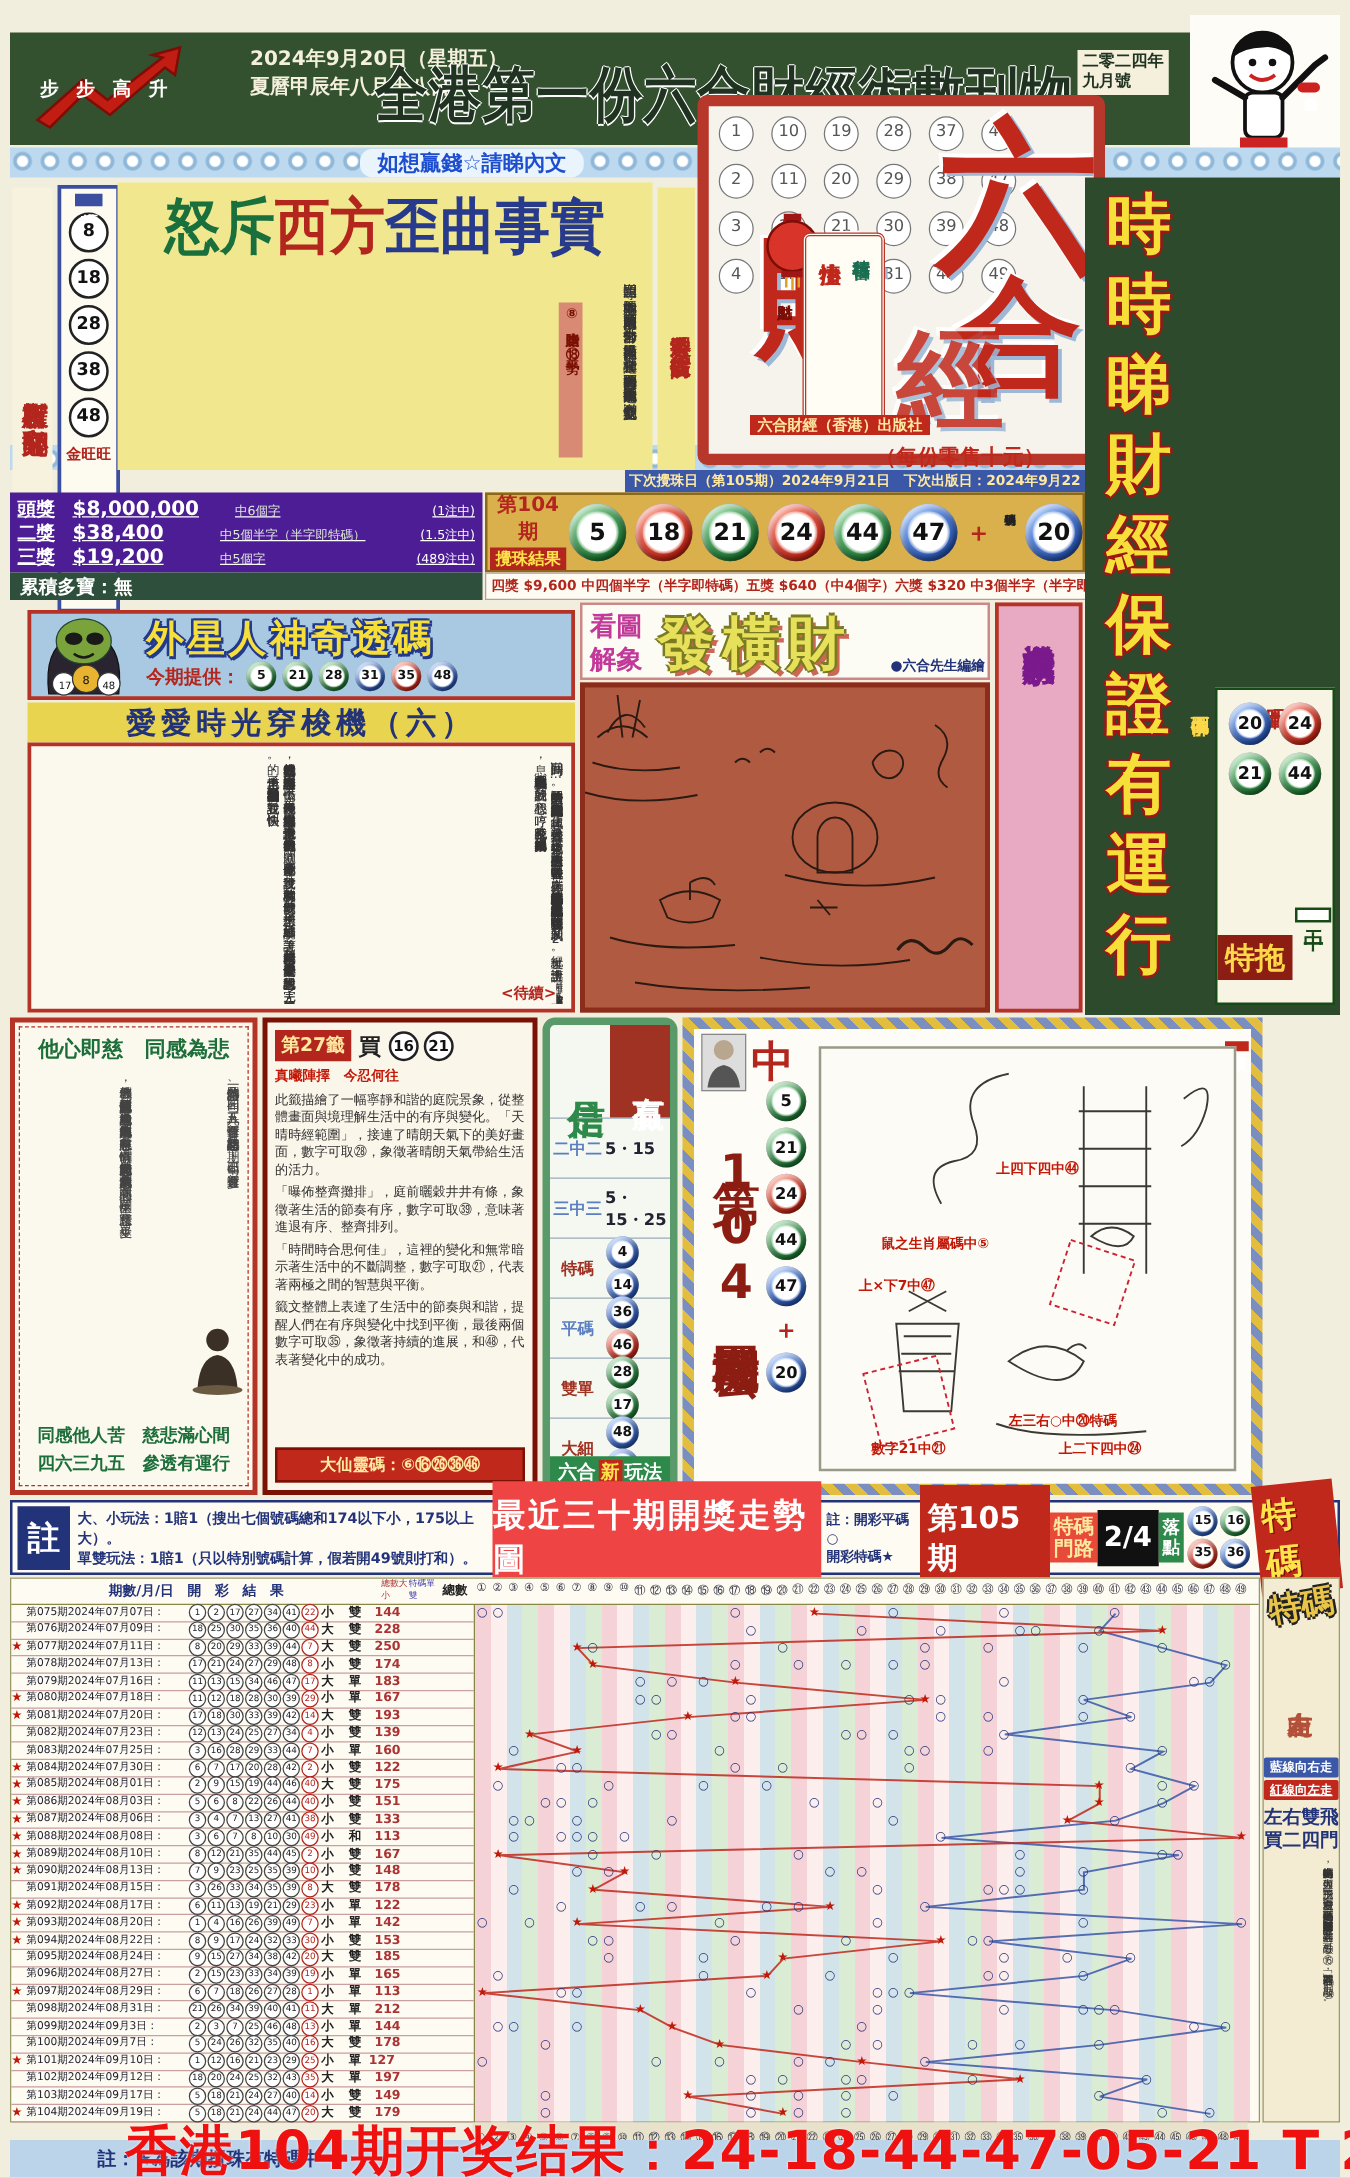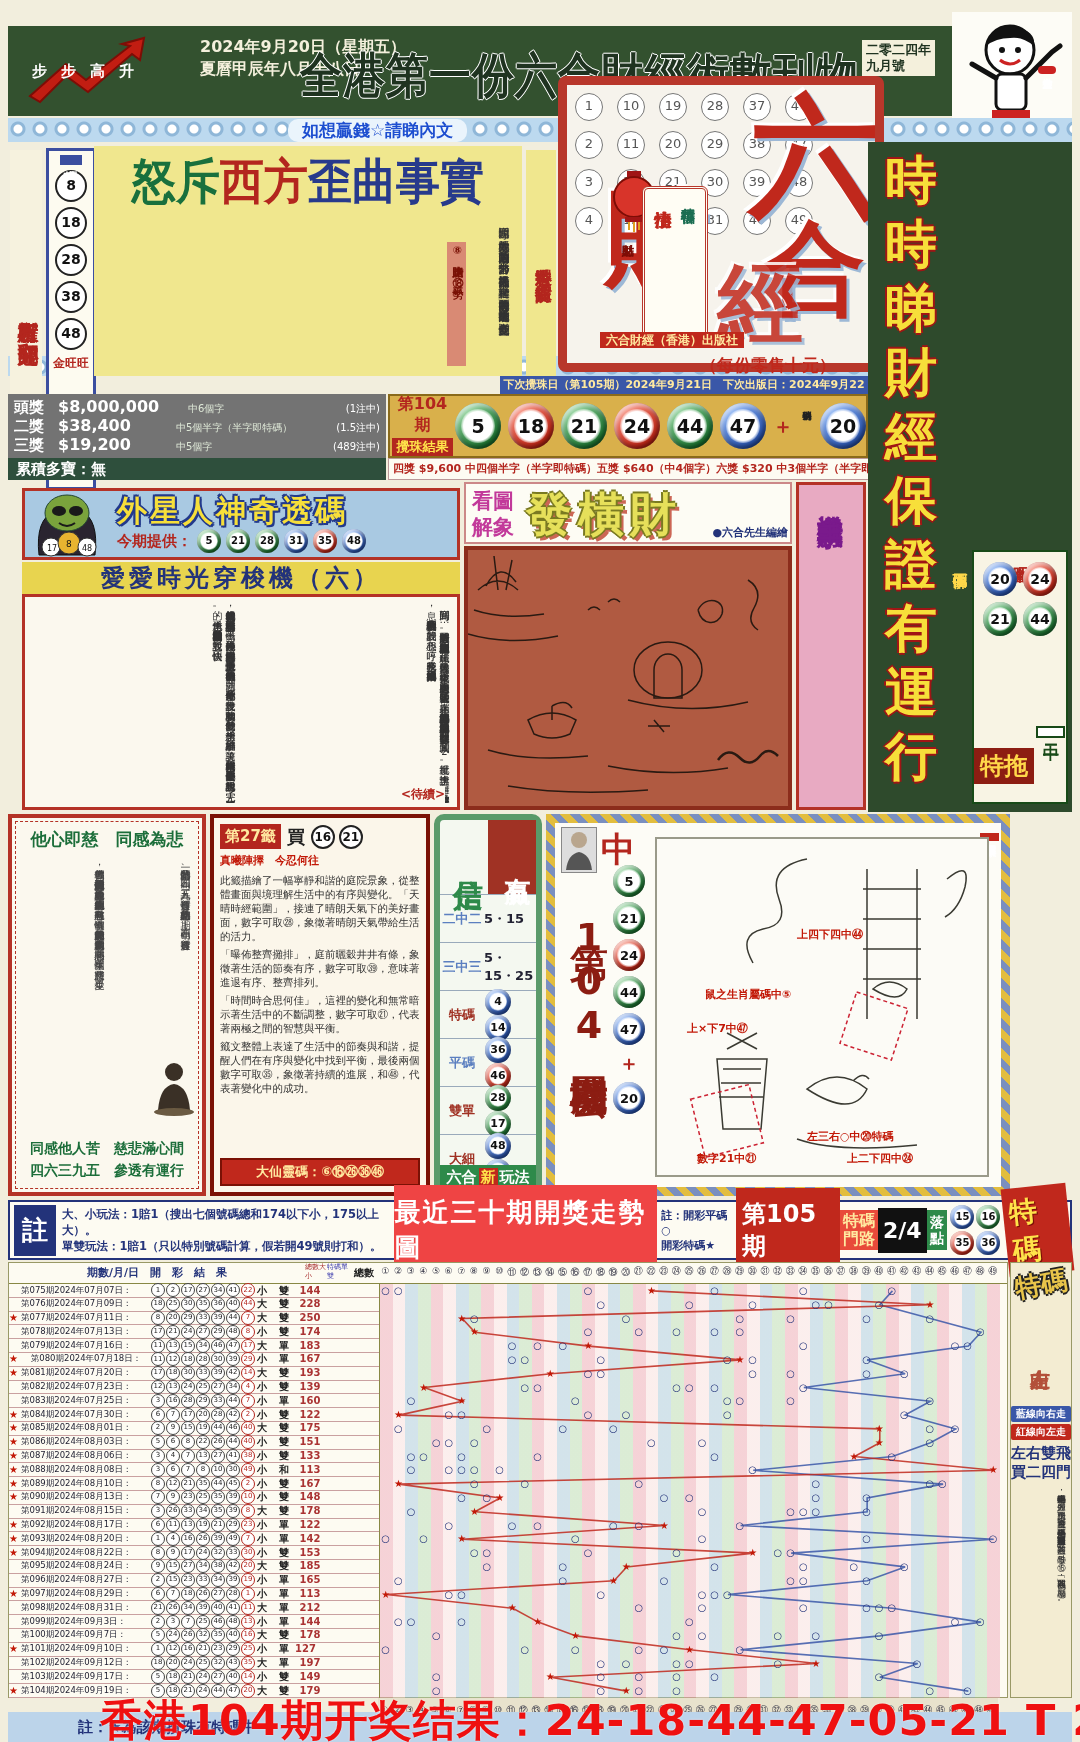--- a/index.html
+++ b/index.html
@@ -147,21 +147,21 @@
   </div>
 
   <div class="abs" style="left:600px;top:332px;width:470px;height:22px;font-size:12px;">
     <span style="background:#c0281c;color:#ffe9a0;font-weight:bold;padding:1px 6px;">六合財經（香港）出版社</span>
     <span class="abs" style="left:300px;top:-16px;width:118px;height:30px;background:repeating-linear-gradient(90deg,#111 0 2px,#fff 2px 4px,#111 4px 5px,#fff 5px 8px);border:1px solid #999;"></span>
     <span class="abs" style="left:300px;top:16px;font-size:10px;color:#222;letter-spacing:2px;">9 789887 772255</span>
   </div>
   <div class="abs" style="left:700px;top:354px;color:#c0281c;font-weight:900;font-size:17px;">（每份零售十元）</div>
   <div class="abs" style="left:500px;top:376px;width:368px;height:18px;background:#3a57a8;color:#ffe9a0;font-size:11px;font-weight:bold;line-height:18px;text-align:center;">下次攪珠日（第105期）2024年9月21日　下次出版日：2024年9月22日</div>
 
-  <div class="abs" style="left:8px;top:394px;width:378px;height:64px;background:#737373;color:#fff;padding:3px 6px;box-sizing:border-box;">
+  <div class="abs" style="left:8px;top:394px;width:378px;height:64px;background:#4c1d95;color:#fff;padding:3px 6px;box-sizing:border-box;text-decoration:underline;">
     <div id="prize-rows">
         <div style="display: flex; align-items: baseline; height: 19px;">
           <span style="font-weight: 900; font-size: 15px; width: 44px; color: rgb(255, 255, 255);">頭獎</span>
           <span style="font-weight: 900; font-size: 16px; width: 118px; color: rgb(255, 255, 255);">$8,000,000</span>
           <span style="font-size: 10px; color: rgb(223, 233, 216); flex: 1 1 0%; margin-left: 12px;">中6個字</span>
           <span style="font-size: 10px; color: rgb(255, 255, 255);">(1注中)</span>
         </div>
         <div style="display: flex; align-items: baseline; height: 19px;">
           <span style="font-weight: 900; font-size: 15px; width: 44px; color: rgb(255, 255, 255);">二獎</span>
           <span style="font-weight: 900; font-size: 16px; width: 118px; color: rgb(255, 255, 255);">$38,400</span>
@@ -643,21 +643,21 @@
               <span class="mb">46</span>
               <span class="mb">47</span>
               <span class="mb sp">17</span>
             </span>
             <span style="width: 22px; text-align: center; font-weight: bold; font-size: 10px; flex: 0 0 auto;">大</span>
             <span style="width: 22px; text-align: center; font-weight: bold; font-size: 10px; flex: 0 0 auto;">單</span>
             <span style="width: 30px; text-align: center; font-weight: bold; font-size: 10px; color: rgb(170, 51, 51); flex: 0 0 auto;">183</span>
           </div>
           <div class="gridrow">
             <span style="color: rgb(194, 24, 7); font-size: 10px; width: 12px; flex: 0 0 auto;">★</span>
-            <span style="width: 130px; font-size: 8.5px; color: rgb(34, 34, 51); flex: 0 0 auto; overflow: hidden; text-align: center;">第080期2024年07月18日：</span>
+            <span style="width: 130px; font-size: 8.5px; color: rgb(34, 34, 51); flex: 0 0 auto; overflow: hidden;">第080期2024年07月18日：</span>
             <span style="display: inline-flex; flex: 0 0 auto; width: 100px;">
               <span class="mb">11</span>
               <span class="mb">12</span>
               <span class="mb">18</span>
               <span class="mb">28</span>
               <span class="mb">30</span>
               <span class="mb">39</span>
               <span class="mb sp">29</span>
             </span>
             <span style="width: 22px; text-align: center; font-weight: bold; font-size: 10px; flex: 0 0 auto;">小</span>
@@ -1265,21 +1265,21 @@
           <span style="position: absolute; left: 583.367px; top: 400.2px; font-size: 10px; color: rgb(35, 51, 122); line-height: 13.8px;">○</span>
           <span style="position: absolute; left: 241.735px; top: 400.2px; font-size: 10px; color: rgb(194, 24, 7); line-height: 13.8px;">★</span>
         </div>
     </div>
   </div>
 
   <div class="abs" style="left:1010px;top:1262px;width:62px;height:436px;background:#f3ecd2;border:1px solid #996;box-sizing:border-box;text-align:center;overflow:hidden;">
     <div style="font-weight:900;font-size:26px;color:#e8c44a;text-shadow:2px 0 0 #222,-2px 0 0 #222,0 2px 0 #222,0 -2px 0 #222;transform:rotate(-10deg);margin-top:4px;">特碼</div>
     <div class="vtext" style="margin:4px auto;font-weight:900;font-size:20px;color:#b3503a;height:96px;">向左右走</div>
     <div class="legend-arrow" style="background:#3a57a8;">藍線向右走</div>
-    <div class="legend-arrow" style="background:#c0281c;">紅線向左走</div>
+    <div class="legend-arrow" style="background:#c0281c;text-decoration:underline;">紅線向左走</div>
     <div style="font-weight:900;font-size:15px;color:#23337a;margin-top:4px;">左右雙飛</div>
     <div style="font-weight:900;font-size:15px;color:#23337a;">買二四門</div>
     <div class="vtext" style="margin:6px auto 0;height:150px;width:52px;font-size:8.5px;line-height:10.5px;color:#333;text-align:left;overflow:hidden;">上期特碼轉向右走，彈力一般，飛「三門」之上，會左右雙飛。至於下期特碼走勢，筆者預計會落在「三門」至「四門」，若落在「二門」，可敲⑮⑯，若落在「四門」，則敲㉟㊱。</div>
   </div>
 
   <div class="abs" id="axis-row" style="left:378px;top:1698px;width:620px;height:14px;background:#e8e2cc;white-space:nowrap;overflow:hidden;"><span style="display: inline-block; width: 12.6531px; text-align: center; font-size: 9px; color: rgb(51, 51, 68);">①</span><span style="display: inline-block; width: 12.6531px; text-align: center; font-size: 9px; color: rgb(51, 51, 68);">②</span><span style="display: inline-block; width: 12.6531px; text-align: center; font-size: 9px; color: rgb(51, 51, 68);">③</span><span style="display: inline-block; width: 12.6531px; text-align: center; font-size: 9px; color: rgb(51, 51, 68);">④</span><span style="display: inline-block; width: 12.6531px; text-align: center; font-size: 9px; color: rgb(51, 51, 68);">⑤</span><span style="display: inline-block; width: 12.6531px; text-align: center; font-size: 9px; color: rgb(51, 51, 68);">⑥</span><span style="display: inline-block; width: 12.6531px; text-align: center; font-size: 9px; color: rgb(51, 51, 68);">⑦</span><span style="display: inline-block; width: 12.6531px; text-align: center; font-size: 9px; color: rgb(51, 51, 68);">⑧</span><span style="display: inline-block; width: 12.6531px; text-align: center; font-size: 9px; color: rgb(51, 51, 68);">⑨</span><span style="display: inline-block; width: 12.6531px; text-align: center; font-size: 9px; color: rgb(51, 51, 68);">⑩</span><span style="display: inline-block; width: 12.6531px; text-align: center; font-size: 9px; color: rgb(51, 51, 68);">⑪</span><span style="display: inline-block; width: 12.6531px; text-align: center; font-size: 9px; color: rgb(51, 51, 68);">⑫</span><span style="display: inline-block; width: 12.6531px; text-align: center; font-size: 9px; color: rgb(51, 51, 68);">⑬</span><span style="display: inline-block; width: 12.6531px; text-align: center; font-size: 9px; color: rgb(51, 51, 68);">⑭</span><span style="display: inline-block; width: 12.6531px; text-align: center; font-size: 9px; color: rgb(51, 51, 68);">⑮</span><span style="display: inline-block; width: 12.6531px; text-align: center; font-size: 9px; color: rgb(51, 51, 68);">⑯</span><span style="display: inline-block; width: 12.6531px; text-align: center; font-size: 9px; color: rgb(51, 51, 68);">⑰</span><span style="display: inline-block; width: 12.6531px; text-align: center; font-size: 9px; color: rgb(51, 51, 68);">⑱</span><span style="display: inline-block; width: 12.6531px; text-align: center; font-size: 9px; color: rgb(51, 51, 68);">⑲</span><span style="display: inline-block; width: 12.6531px; text-align: center; font-size: 9px; color: rgb(51, 51, 68);">⑳</span><span style="display: inline-block; width: 12.6531px; text-align: center; font-size: 9px; color: rgb(51, 51, 68);">㉑</span><span style="display: inline-block; width: 12.6531px; text-align: center; font-size: 9px; color: rgb(51, 51, 68);">㉒</span><span style="display: inline-block; width: 12.6531px; text-align: center; font-size: 9px; color: rgb(51, 51, 68);">㉓</span><span style="display: inline-block; width: 12.6531px; text-align: center; font-size: 9px; color: rgb(51, 51, 68);">㉔</span><span style="display: inline-block; width: 12.6531px; text-align: center; font-size: 9px; color: rgb(51, 51, 68);">㉕</span><span style="display: inline-block; width: 12.6531px; text-align: center; font-size: 9px; color: rgb(51, 51, 68);">㉖</span><span style="display: inline-block; width: 12.6531px; text-align: center; font-size: 9px; color: rgb(51, 51, 68);">㉗</span><span style="display: inline-block; width: 12.6531px; text-align: center; font-size: 9px; color: rgb(51, 51, 68);">㉘</span><span style="display: inline-block; width: 12.6531px; text-align: center; font-size: 9px; color: rgb(51, 51, 68);">㉙</span><span style="display: inline-block; width: 12.6531px; text-align: center; font-size: 9px; color: rgb(51, 51, 68);">㉚</span><span style="display: inline-block; width: 12.6531px; text-align: center; font-size: 9px; color: rgb(51, 51, 68);">㉛</span><span style="display: inline-block; width: 12.6531px; text-align: center; font-size: 9px; color: rgb(51, 51, 68);">㉜</span><span style="display: inline-block; width: 12.6531px; text-align: center; font-size: 9px; color: rgb(51, 51, 68);">㉝</span><span style="display: inline-block; width: 12.6531px; text-align: center; font-size: 9px; color: rgb(51, 51, 68);">㉞</span><span style="display: inline-block; width: 12.6531px; text-align: center; font-size: 9px; color: rgb(51, 51, 68);">㉟</span><span style="display: inline-block; width: 12.6531px; text-align: center; font-size: 9px; color: rgb(51, 51, 68);">㊱</span><span style="display: inline-block; width: 12.6531px; text-align: center; font-size: 9px; color: rgb(51, 51, 68);">㊲</span><span style="display: inline-block; width: 12.6531px; text-align: center; font-size: 9px; color: rgb(51, 51, 68);">㊳</span><span style="display: inline-block; width: 12.6531px; text-align: center; font-size: 9px; color: rgb(51, 51, 68);">㊴</span><span style="display: inline-block; width: 12.6531px; text-align: center; font-size: 9px; color: rgb(51, 51, 68);">㊵</span><span style="display: inline-block; width: 12.6531px; text-align: center; font-size: 9px; color: rgb(51, 51, 68);">㊶</span><span style="display: inline-block; width: 12.6531px; text-align: center; font-size: 9px; color: rgb(51, 51, 68);">㊷</span><span style="display: inline-block; width: 12.6531px; text-align: center; font-size: 9px; color: rgb(51, 51, 68);">㊸</span><span style="display: inline-block; width: 12.6531px; text-align: center; font-size: 9px; color: rgb(51, 51, 68);">㊹</span><span style="display: inline-block; width: 12.6531px; text-align: center; font-size: 9px; color: rgb(51, 51, 68);">㊺</span><span style="display: inline-block; width: 12.6531px; text-align: center; font-size: 9px; color: rgb(51, 51, 68);">㊻</span><span style="display: inline-block; width: 12.6531px; text-align: center; font-size: 9px; color: rgb(51, 51, 68);">㊼</span><span style="display: inline-block; width: 12.6531px; text-align: center; font-size: 9px; color: rgb(51, 51, 68);">㊽</span><span style="display: inline-block; width: 12.6531px; text-align: center; font-size: 9px; color: rgb(51, 51, 68);">㊾</span></div>
   <div class="abs" style="left:8px;top:1712px;width:1064px;height:30px;background:#bcd4ea;">
     <span style="font-size:15px;font-weight:900;color:#23337a;line-height:30px;padding-left:70px;">註：★為該期攪珠有特碼中</span>
   </div>
   <div class="abs" style="left:100px;top:1692px;width:970px;font-size:43px;font-weight:900;color:#ef1010;letter-spacing:1px;z-index:30;text-shadow:0 0 2px rgba(255,255,255,.8);white-space:nowrap;">香港104期开奖结果：24-18-44-47-05-21 T 20 鸡</div>

